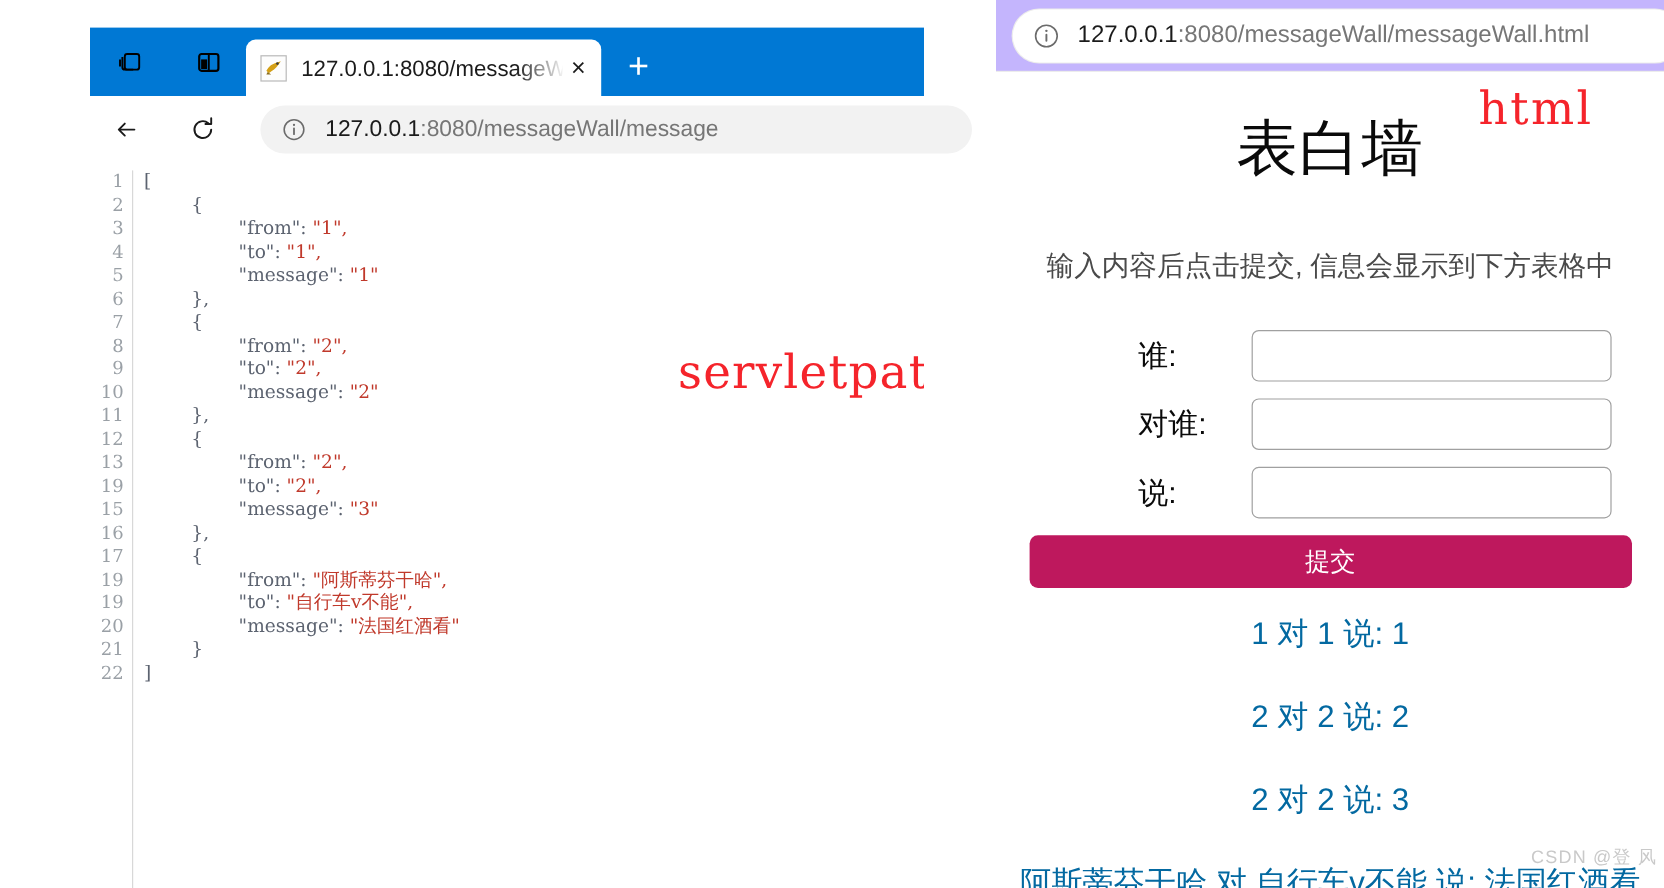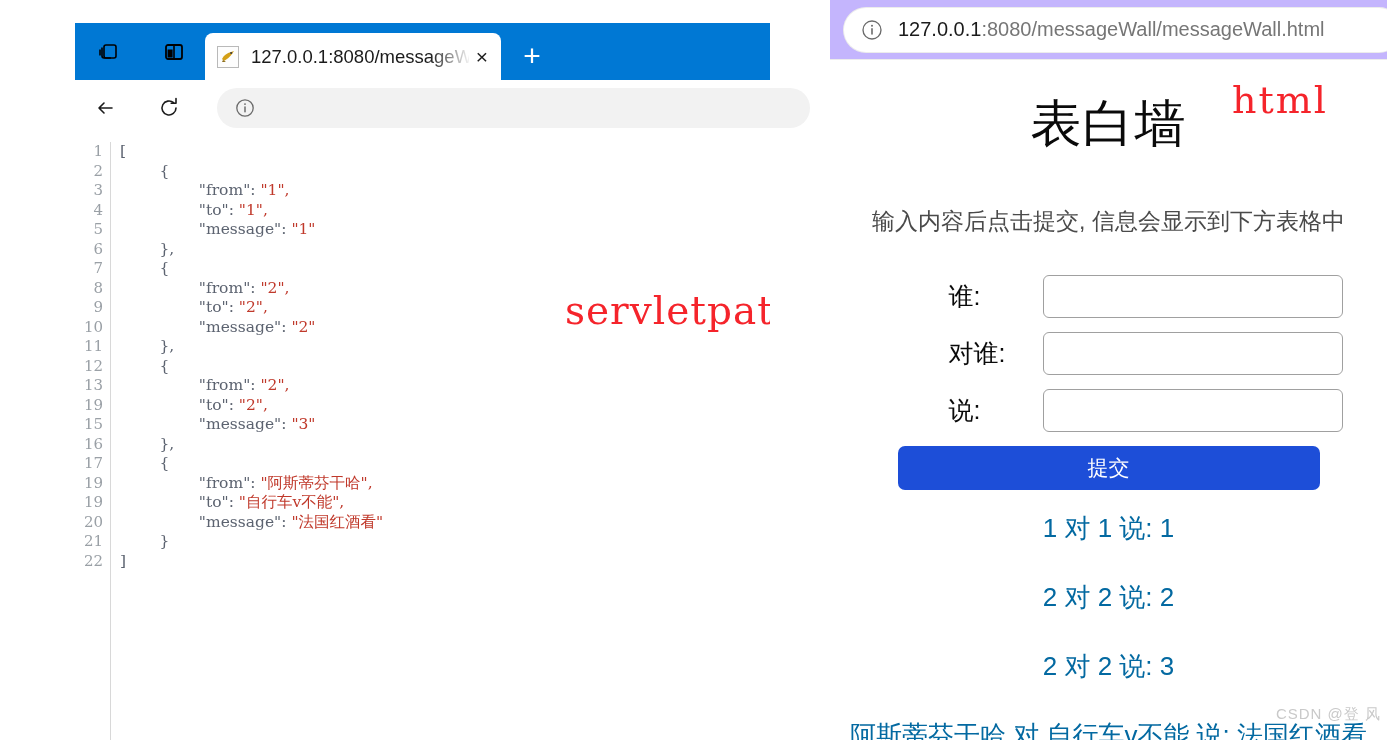--- a/index.html
+++ b/index.html
@@ -203,21 +203,21 @@
   }
   .r-url-text {
     margin-left: 14px;
     font-size: 20px;
     white-space: nowrap;
   }
 
   .annot-html {
     position: absolute;
     left: 1232px;
-    top: 78px;
+    top: 68px;
     font-family: "DejaVu Serif", serif;
     font-size: 38px;
     color: #f5242b;
     letter-spacing: 2px;
   }
 
   .page-title {
     margin-top: 30px;
     text-align: center;
     font-size: 51px;
@@ -257,23 +257,23 @@
     background: #ffffff;
     font-size: 18px;
     padding: 0 10px;
     font-family: "Liberation Sans", sans-serif;
     outline: none;
   }
 
   .submit-btn {
     display: block;
     margin: 4px auto 0 auto;
-    width: 422px;
+    width: 502px;
     height: 44px;
-    background: #1d4ed8;
+    background: #be185d;
     color: #ffffff;
     border: none;
     border-radius: 7px;
     font-size: 21px;
     font-family: "Liberation Sans", sans-serif;
     cursor: pointer;
   }
 
   .msg-list { margin-top: 21px; }
   .msg-row {
@@ -347,20 +347,21 @@
         </svg>
       </span>
       <div class="urlbar">
         <span class="info-icon">
           <svg width="22" height="22" viewBox="0 0 22 22">
             <circle cx="11" cy="11" r="8.2" fill="none" stroke="#6b6b6b" stroke-width="1.3"></circle>
             <circle cx="11" cy="7.1" r="0.95" fill="#6b6b6b"></circle>
             <rect x="10.25" y="9.3" width="1.5" height="6.2" rx="0.7" fill="#6b6b6b"></rect>
           </svg>
         </span>
+        <span class="url-text"><span class="url-host">127.0.0.1</span><span class="url-path">:8080/messageWall/message</span></span>
       </div>
     </div>
 
     <div class="json-page">
       <div class="gutter" id="gutter">
           <div>1</div>
           <div>2</div>
           <div>3</div>
           <div>4</div>
           <div>5</div>

